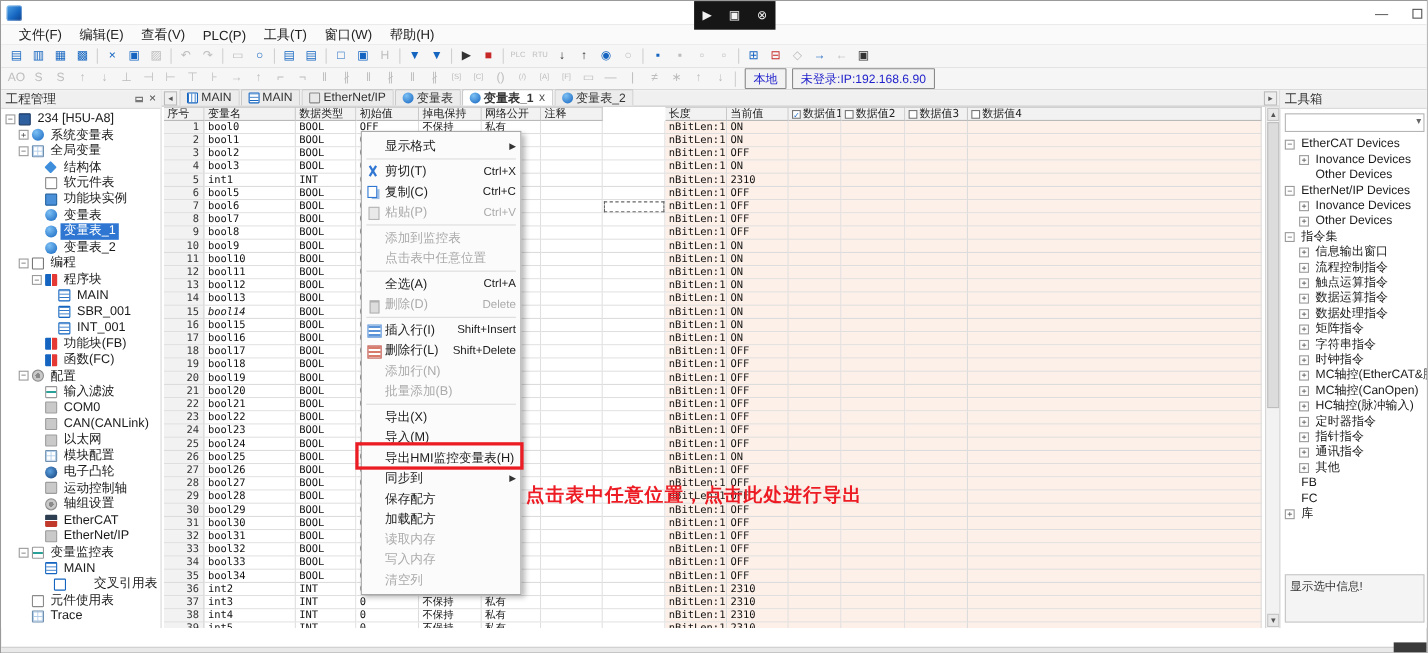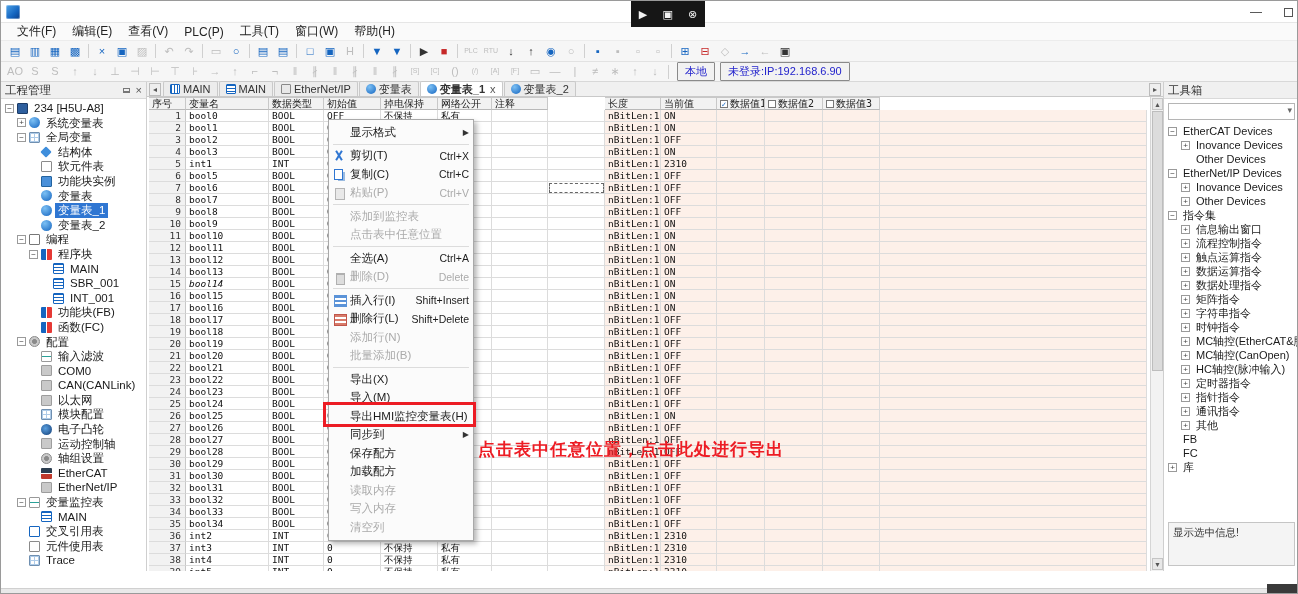--- a/index.html
+++ b/index.html
@@ -372,21 +372,21 @@
         <div class="titem" style="padding-left: 16px;">
           <span class="exp">−</span>
           <span class="ico ic-wave"></span>
           <span class="lbl">变量监控表</span>
         </div>
         <div class="titem" style="padding-left: 28px;">
           <span class="noexp"></span>
           <span class="ico ic-list"></span>
           <span class="lbl">MAIN</span>
         </div>
-        <div class="titem" style="padding-left: 16px;">
+        <div class="titem" style="padding-left: 16px; justify-content: space-between;">
           <span class="noexp"></span>
           <span class="ico ic-cross"></span>
           <span class="lbl">交叉引用表</span>
         </div>
         <div class="titem" style="padding-left: 16px;">
           <span class="noexp"></span>
           <span class="ico ic-doc"></span>
           <span class="lbl">元件使用表</span>
         </div>
         <div class="titem" style="padding-left: 16px;">
@@ -465,20 +465,24 @@
             <span>数据值1</span>
           </div>
           <div class="th pinkh" style="width: 58px;">
             <span class="cb"></span>
             <span>数据值2</span>
           </div>
           <div class="th pinkh" style="width: 57px;">
             <span class="cb"></span>
             <span>数据值3</span>
           </div>
+          <div class="th pinkh" style="width: 267px;">
+            <span class="cb"></span>
+            <span>数据值4</span>
+          </div>
         </div>
         <div class="tr">
           <div class="td num" style="width: 37px;">1</div>
           <div class="td" style="width: 83px;">bool0</div>
           <div class="td" style="width: 55px;">BOOL</div>
           <div class="td" style="width: 57px;">OFF</div>
           <div class="td" style="width: 57px;">不保持</div>
           <div class="td" style="width: 54px;">私有</div>
           <div class="td" style="width: 56px;"></div>
           <div class="td" style="width: 57px;"></div>

